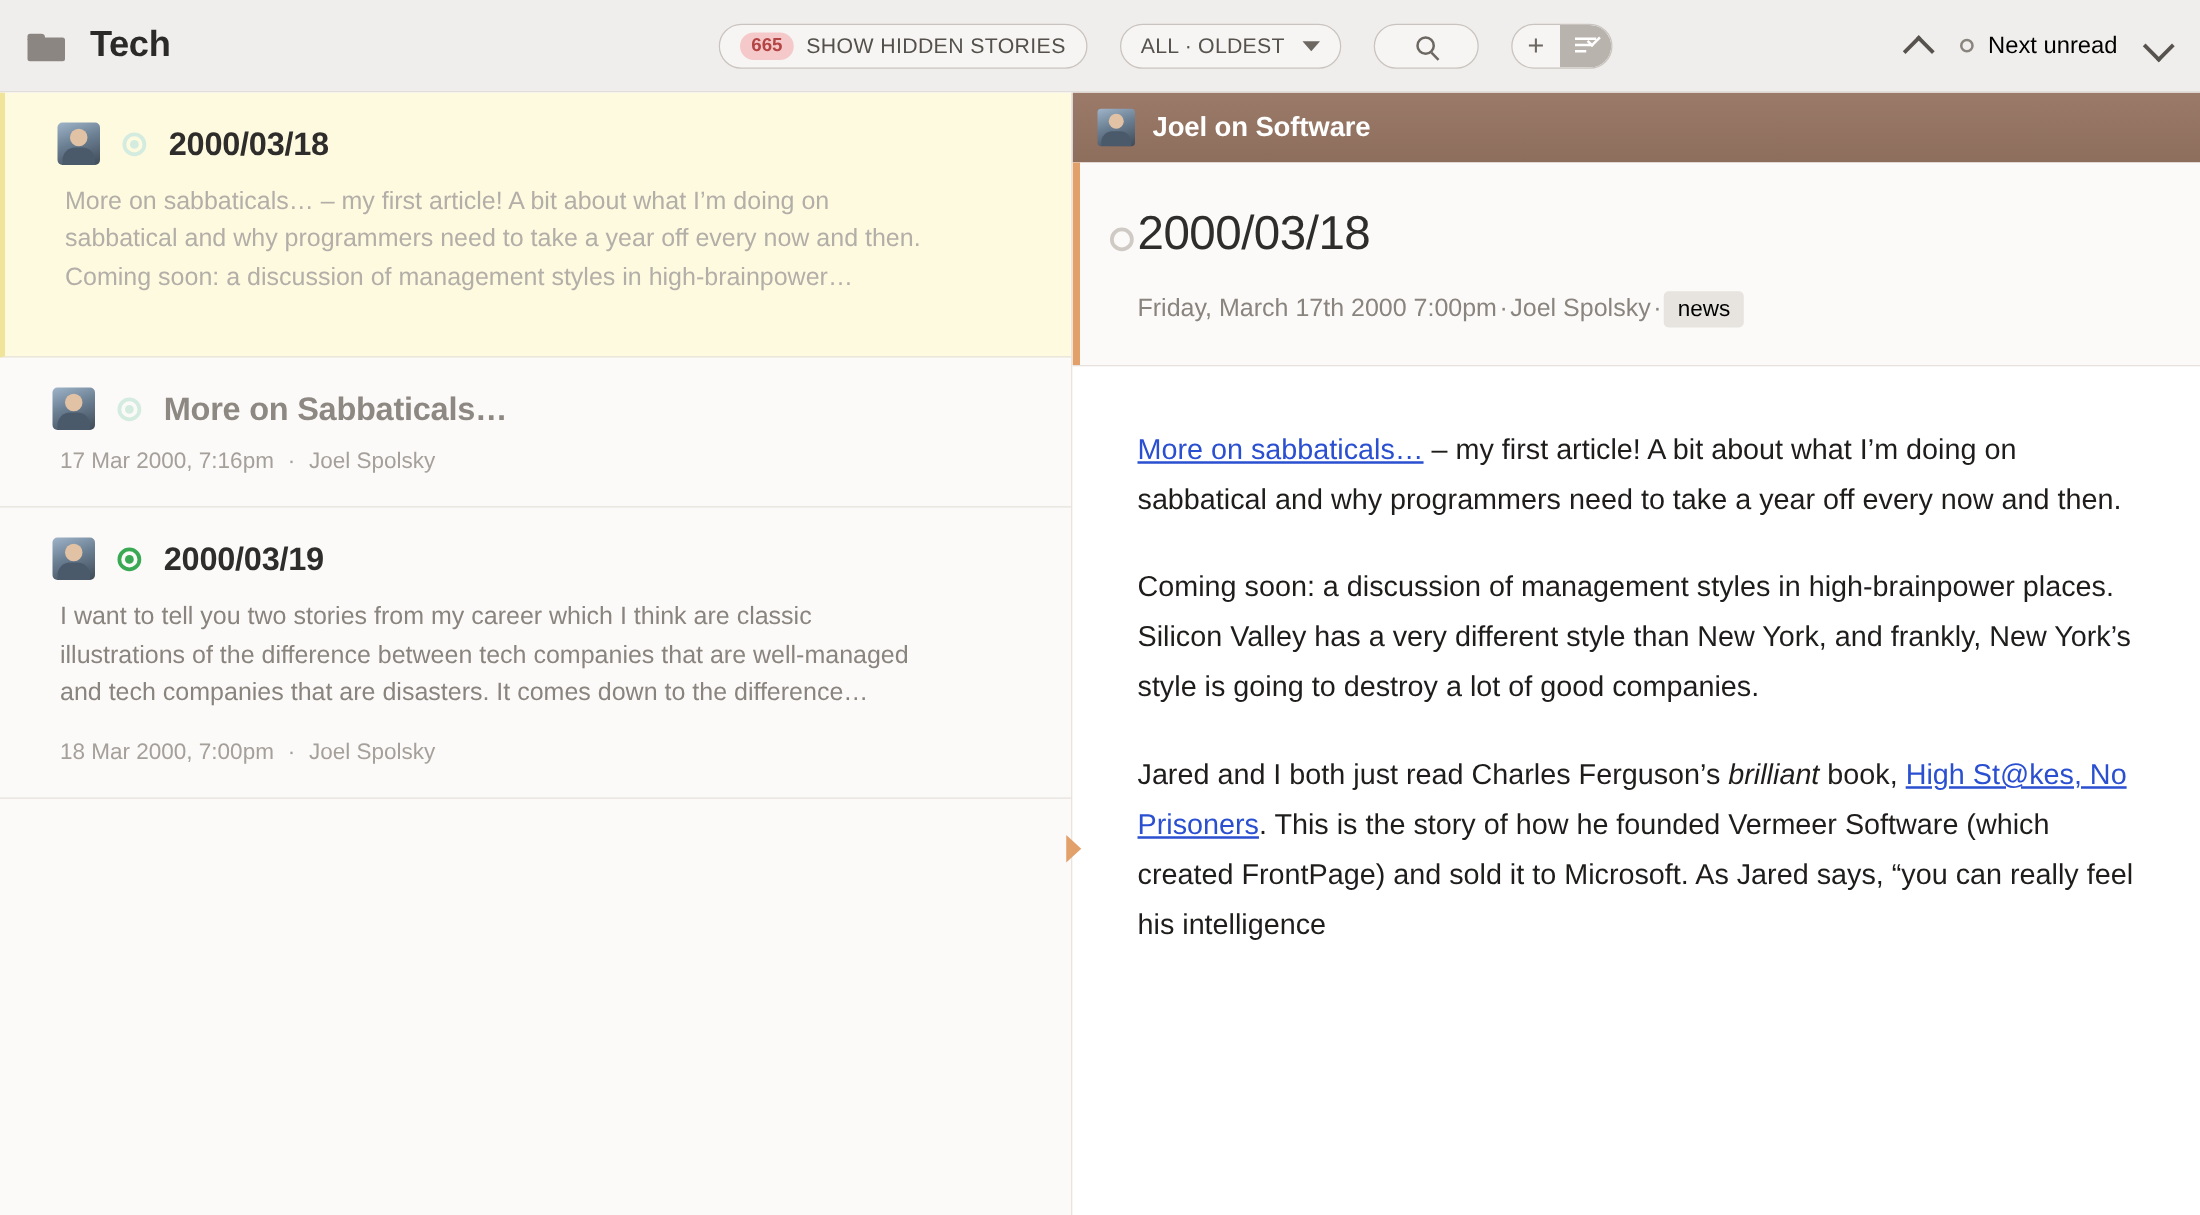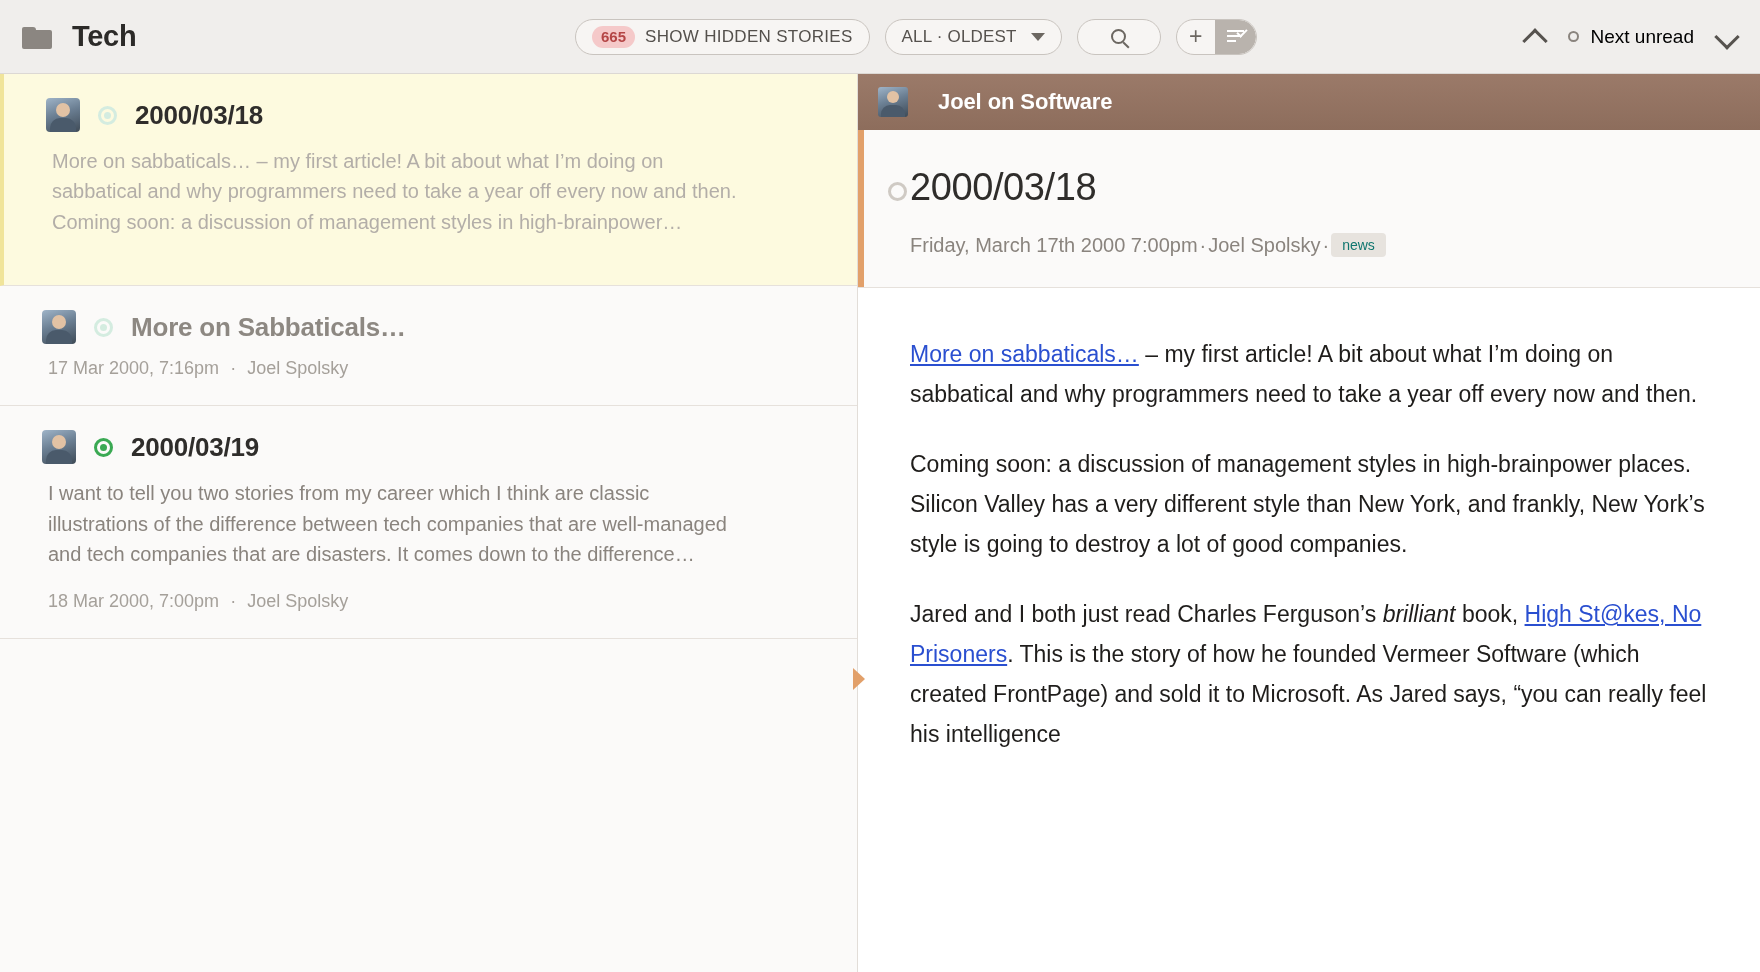--- a/index.html
+++ b/index.html
@@ -48,21 +48,21 @@
     font-weight: bold;
     color: #2c2a28;
     letter-spacing: -0.3px;
     margin-right: 40px;
     white-space: nowrap;
   }
 
   .toolbar-center {
     display: flex;
     align-items: center;
-    gap: 15px;
+    gap: 26px;
     position: absolute;
     left: 575px;
     top: 50%;
     transform: translateY(-50%);
   }
 
   .pill {
     display: flex;
     align-items: center;
     height: 36px;
@@ -337,21 +337,20 @@
     left: 3px; bottom: 0;
     width: 24px; height: 12px;
     border-radius: 9px 9px 0 0;
     background: #4a5a6b;
   }
   .reader-feed {
     color: #ffffff;
     font-size: 22px;
     font-weight: bold;
     letter-spacing: -0.1px;
-    margin-left: 16px;
   }
 
   .article-top {
     background: #fbfaf9;
     border-bottom: 1px solid #e6e1dc;
     padding: 36px 40px 30px 52px;
     position: relative;
   }
   .article-top::before {
     content: "";
@@ -376,24 +375,24 @@
   }
   .article-meta {
     display: flex;
     align-items: center;
     gap: 2px;
     font-size: 20px;
     color: #8a847e;
   }
   .tag {
     background: #e7e3de;
-    color: #0f766e;
+    color: #000000;
     border-radius: 4px;
     padding: 4px 11px;
-    font-size: 14px;
+    font-size: 18px;
     text-align: right;
   }
 
   .article-body {
     padding: 46px 52px 10px 52px;
     font-size: 23px;
     line-height: 1.74;
     color: #1f1d1b;
   }
   .article-body p { margin: 0 0 30px 0; }

